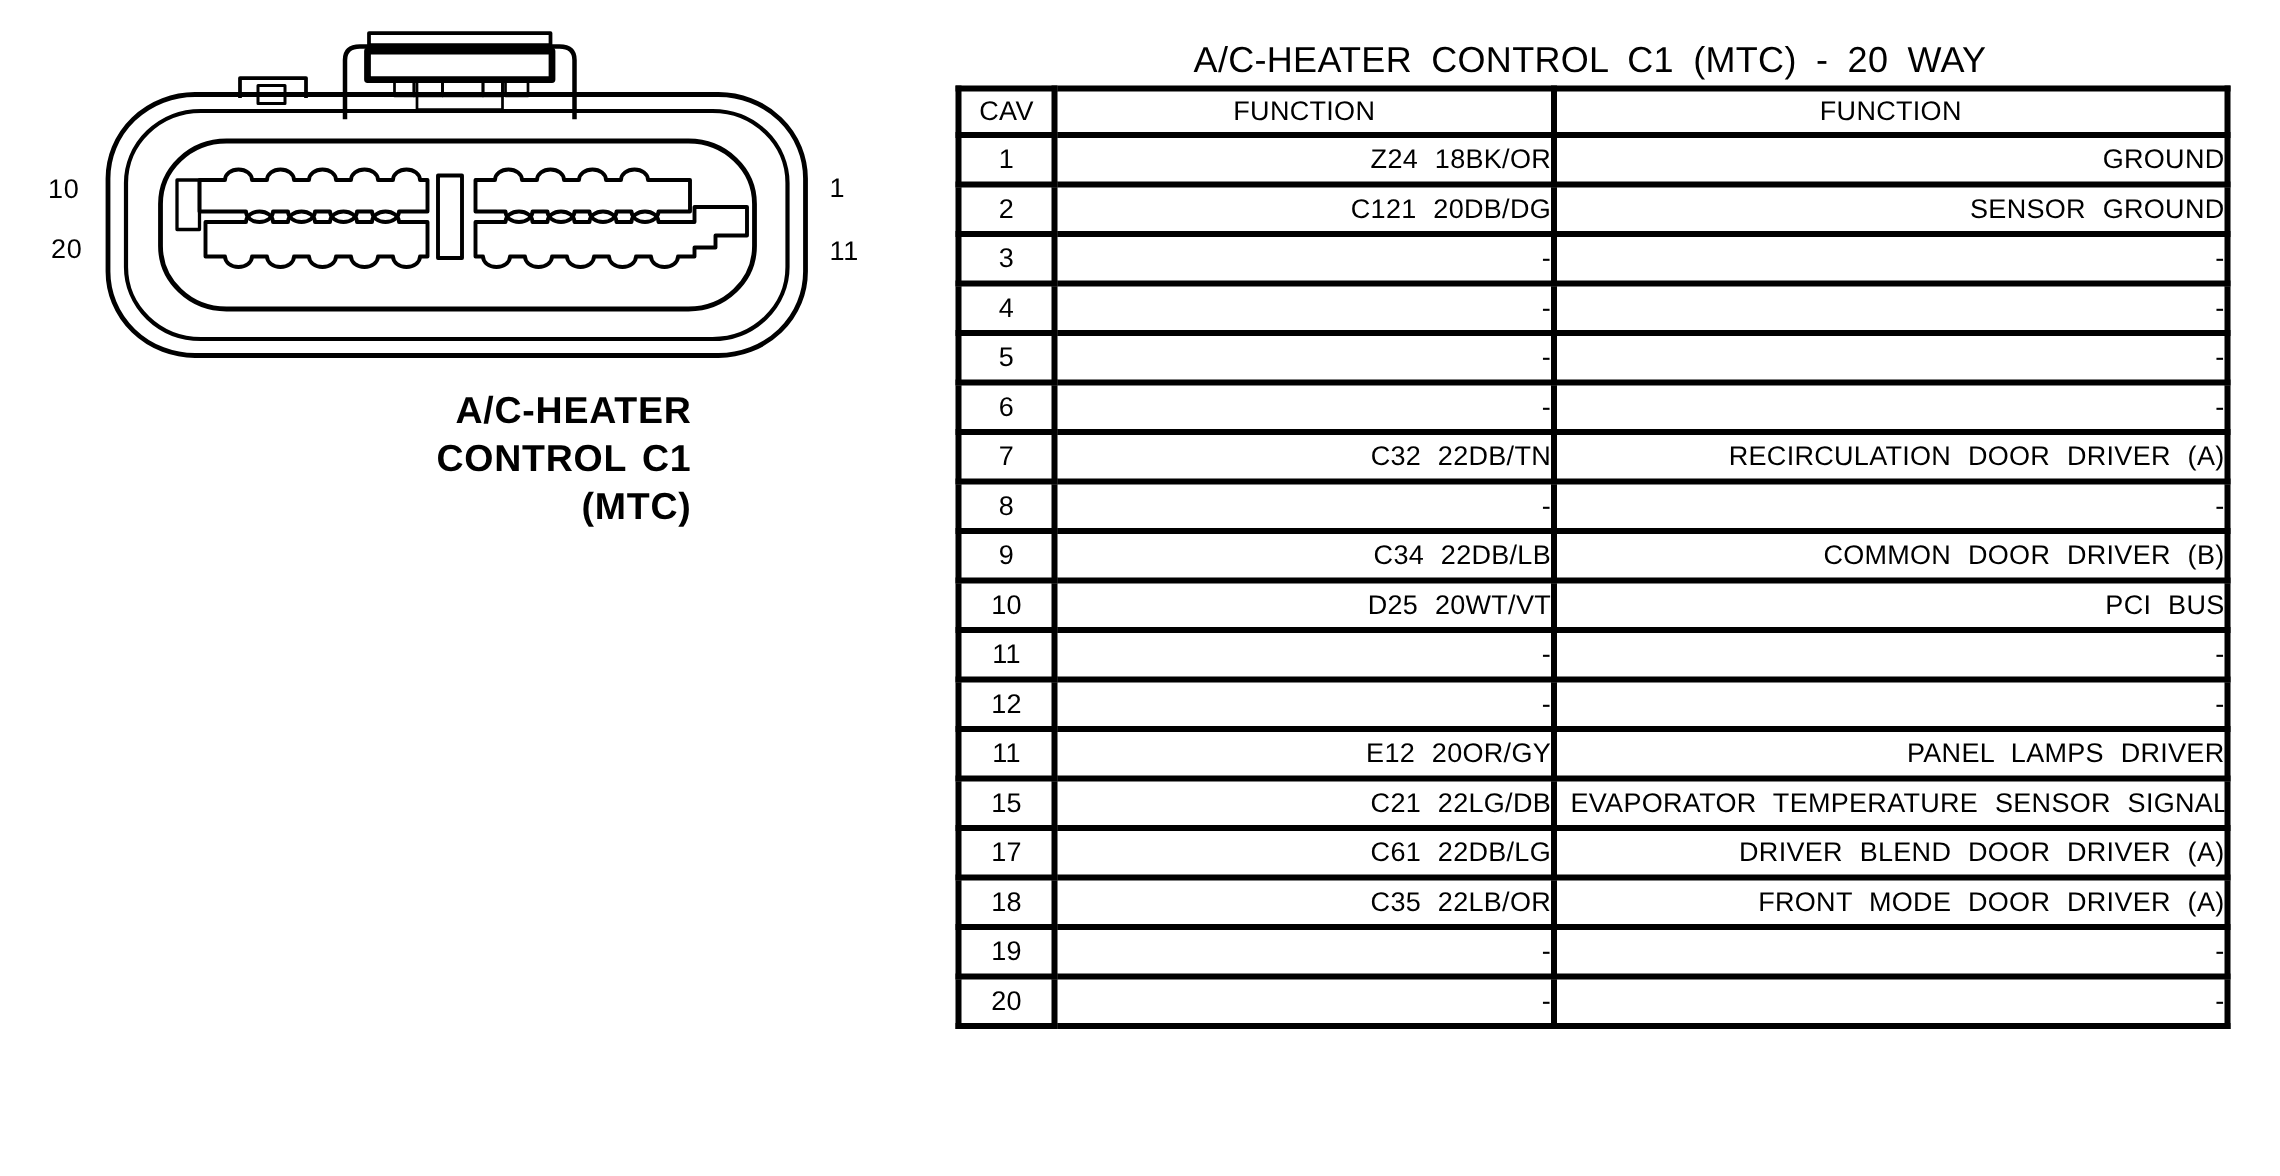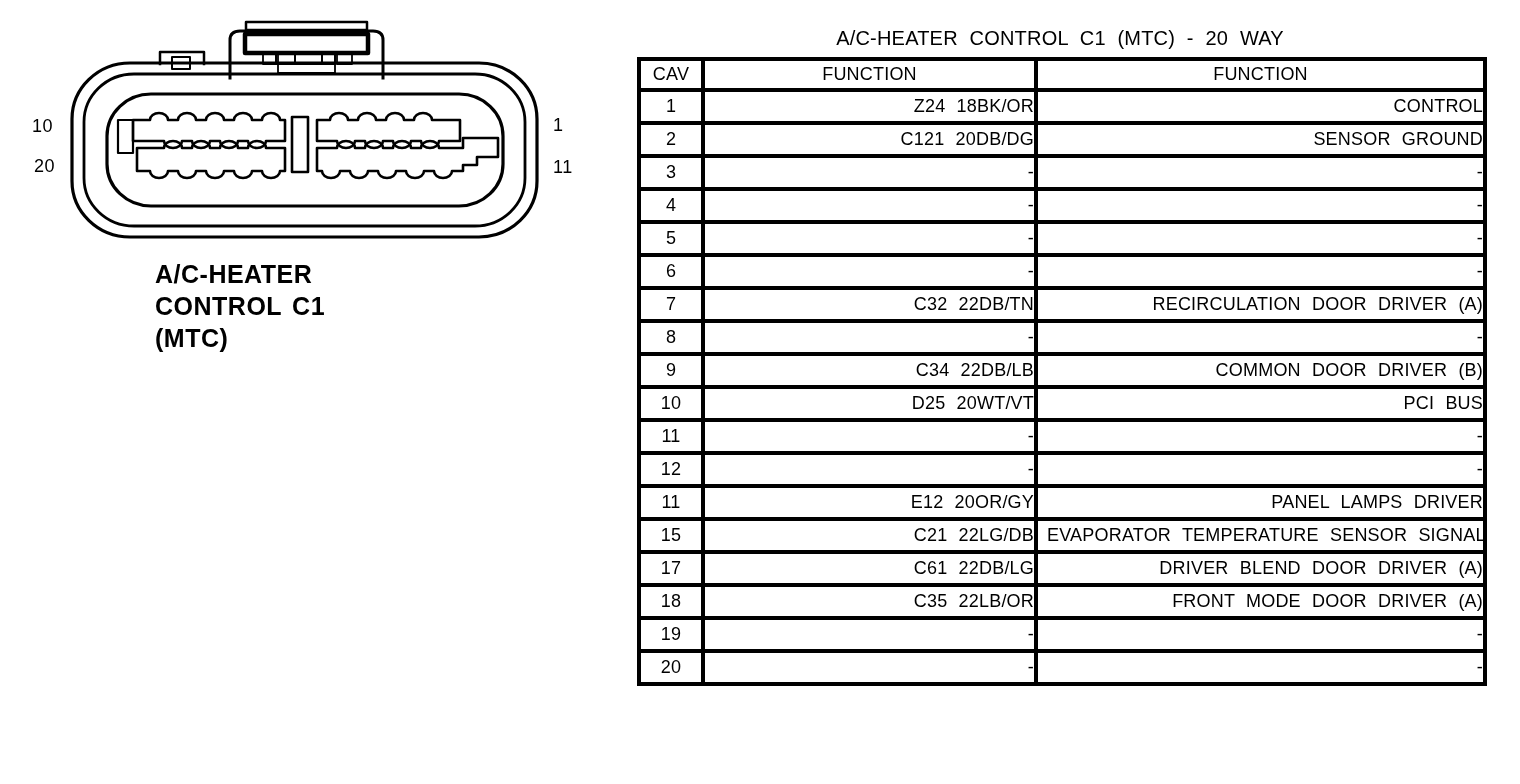--- a/index.html
+++ b/index.html
@@ -18,29 +18,29 @@
     position:absolute; font-size:18px; letter-spacing:0.5px;
     line-height:18px; white-space:nowrap;
   }
   #pin-tl { left:32px;  top:117px; }
   #pin-bl { left:34px;  top:157px; }
   #pin-tr { left:553px; top:116px; }
   #pin-br { left:553px; top:158px; }
 
   .connector-caption {
     position:absolute; left:155px; top:258px; width:306px;
-    text-align:left; font-weight:bold; font-size:25px;
+    text-align:right; font-weight:bold; font-size:25px;
     line-height:32px; letter-spacing:0.5px; word-spacing:3px;
     white-space:nowrap;
   }
 
   
   .table-title {
     position:absolute; left:637px; top:27px; width:846px;
-    text-align:center; font-size:20px; letter-spacing:0.2px;
+    text-align:center; font-size:24px; letter-spacing:0.2px;
     word-spacing:6px; white-space:nowrap;
   }
 
   table.pinout {
     position:absolute; left:637px; top:57px; width:846px;
     border-collapse:collapse; table-layout:fixed;
     background:#fff;
   }
   .pinout th, .pinout td {
     border:4px solid #000;
@@ -115,21 +115,21 @@
         <th>CAV</th>
         <th>FUNCTION</th>
         <th>FUNCTION</th>
       </tr>
     </thead>
     <tbody>
 
         <tr>
           <td class="cav">1</td>
           <td class="circuit">Z24 18BK/OR</td>
-          <td class="function">CONTROL</td>
+          <td class="function">GROUND</td>
         </tr>
 
         <tr>
           <td class="cav">2</td>
           <td class="circuit">C121 20DB/DG</td>
           <td class="function">SENSOR GROUND</td>
         </tr>
 
         <tr>
           <td class="cav">3</td>

